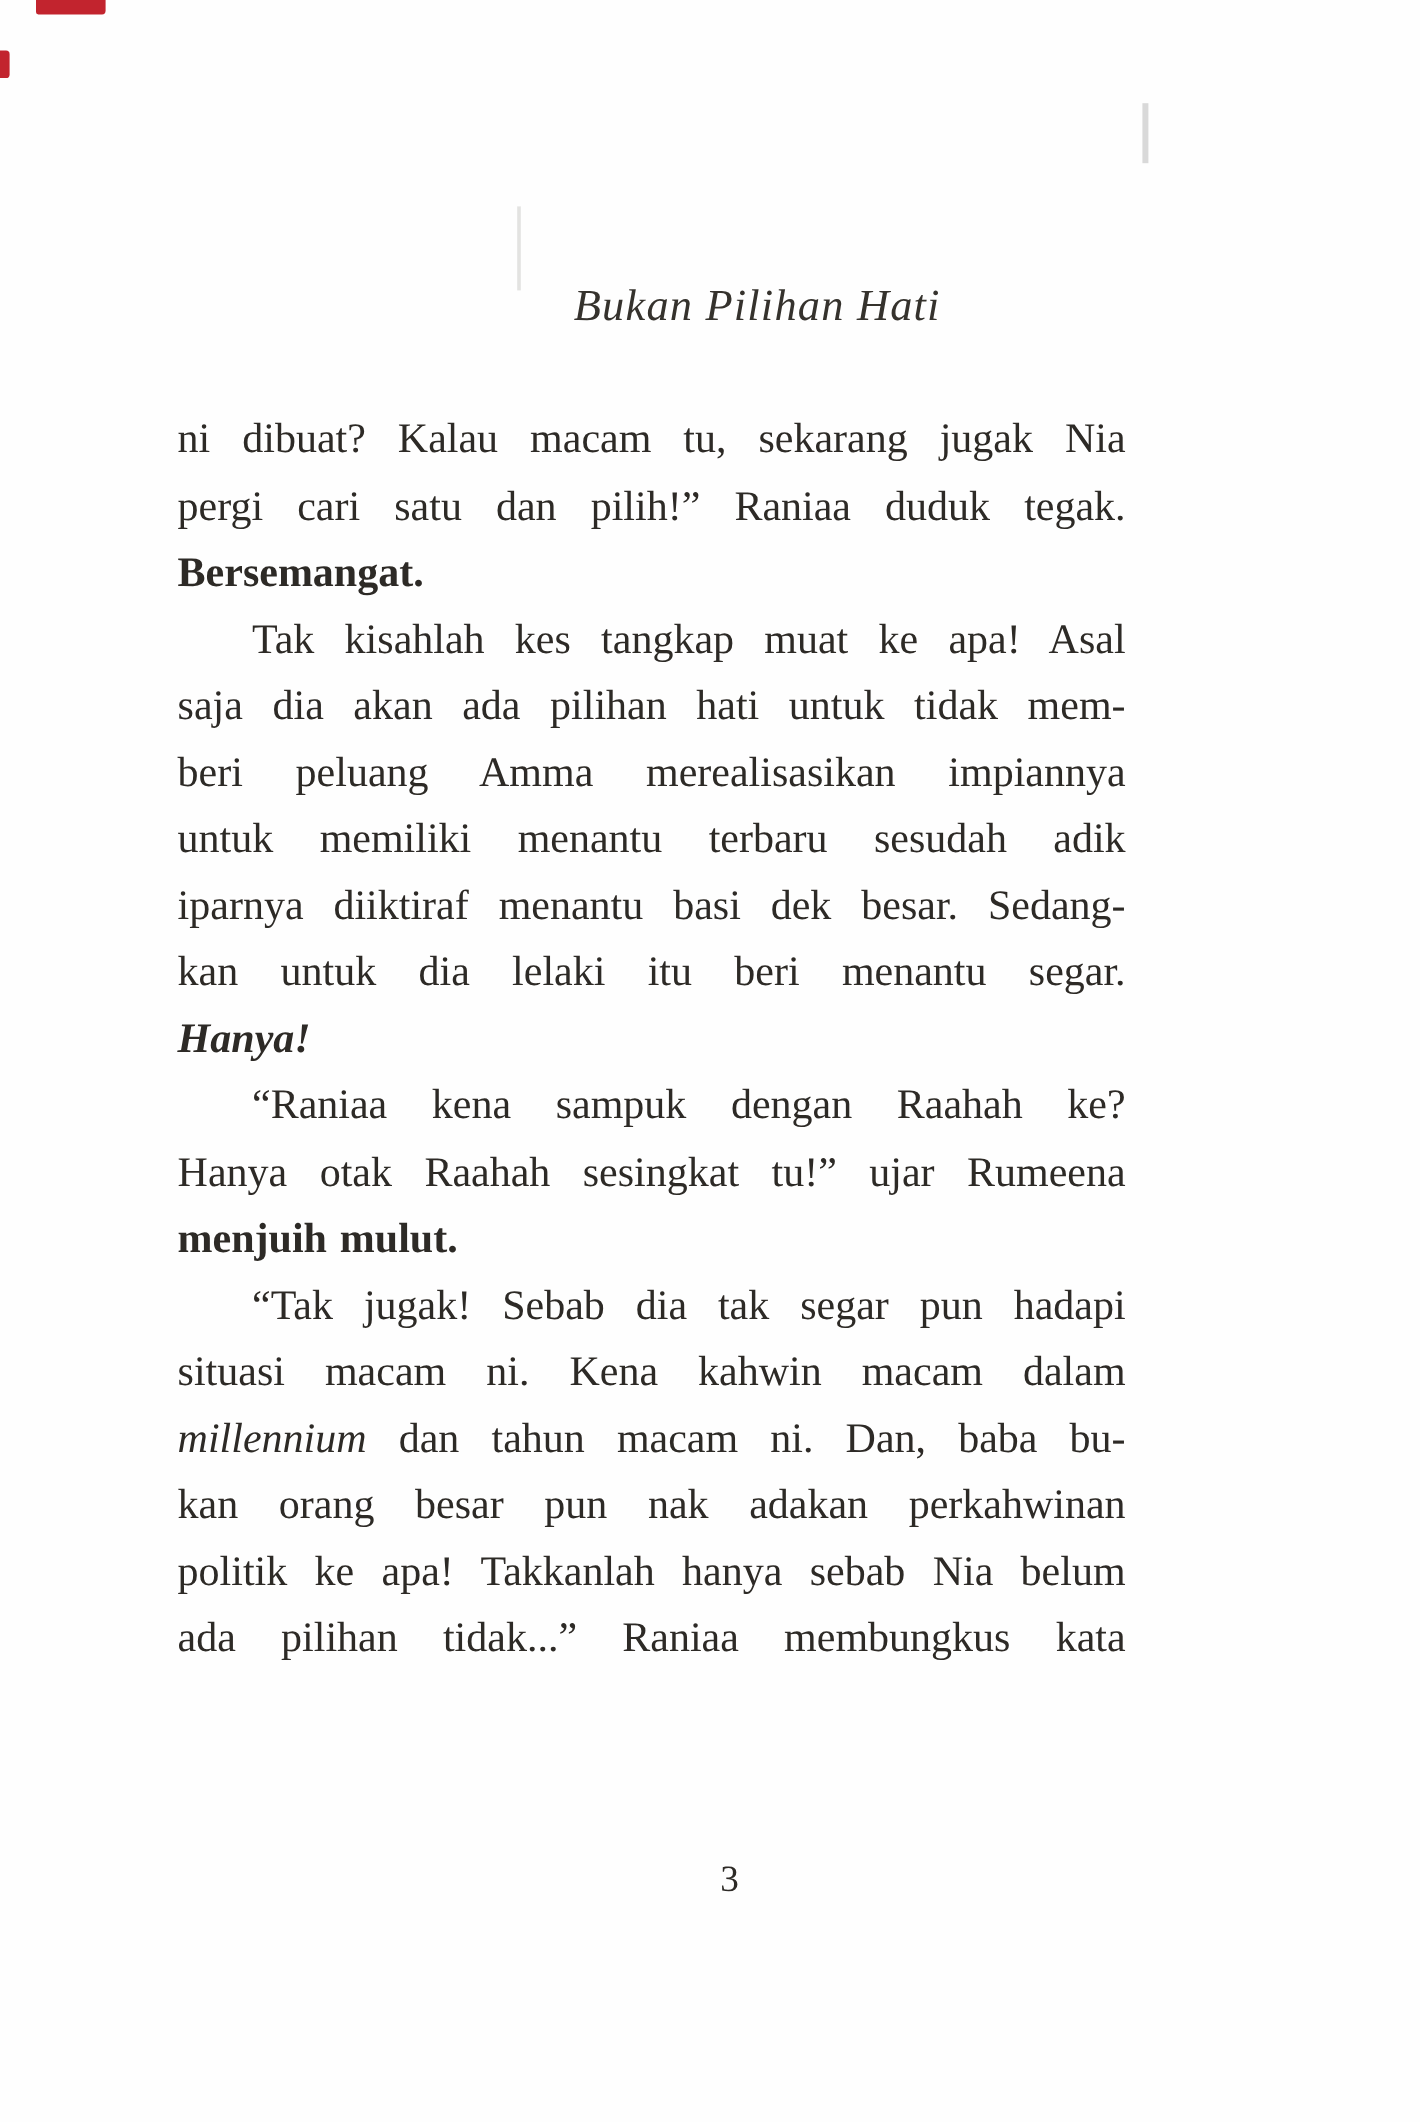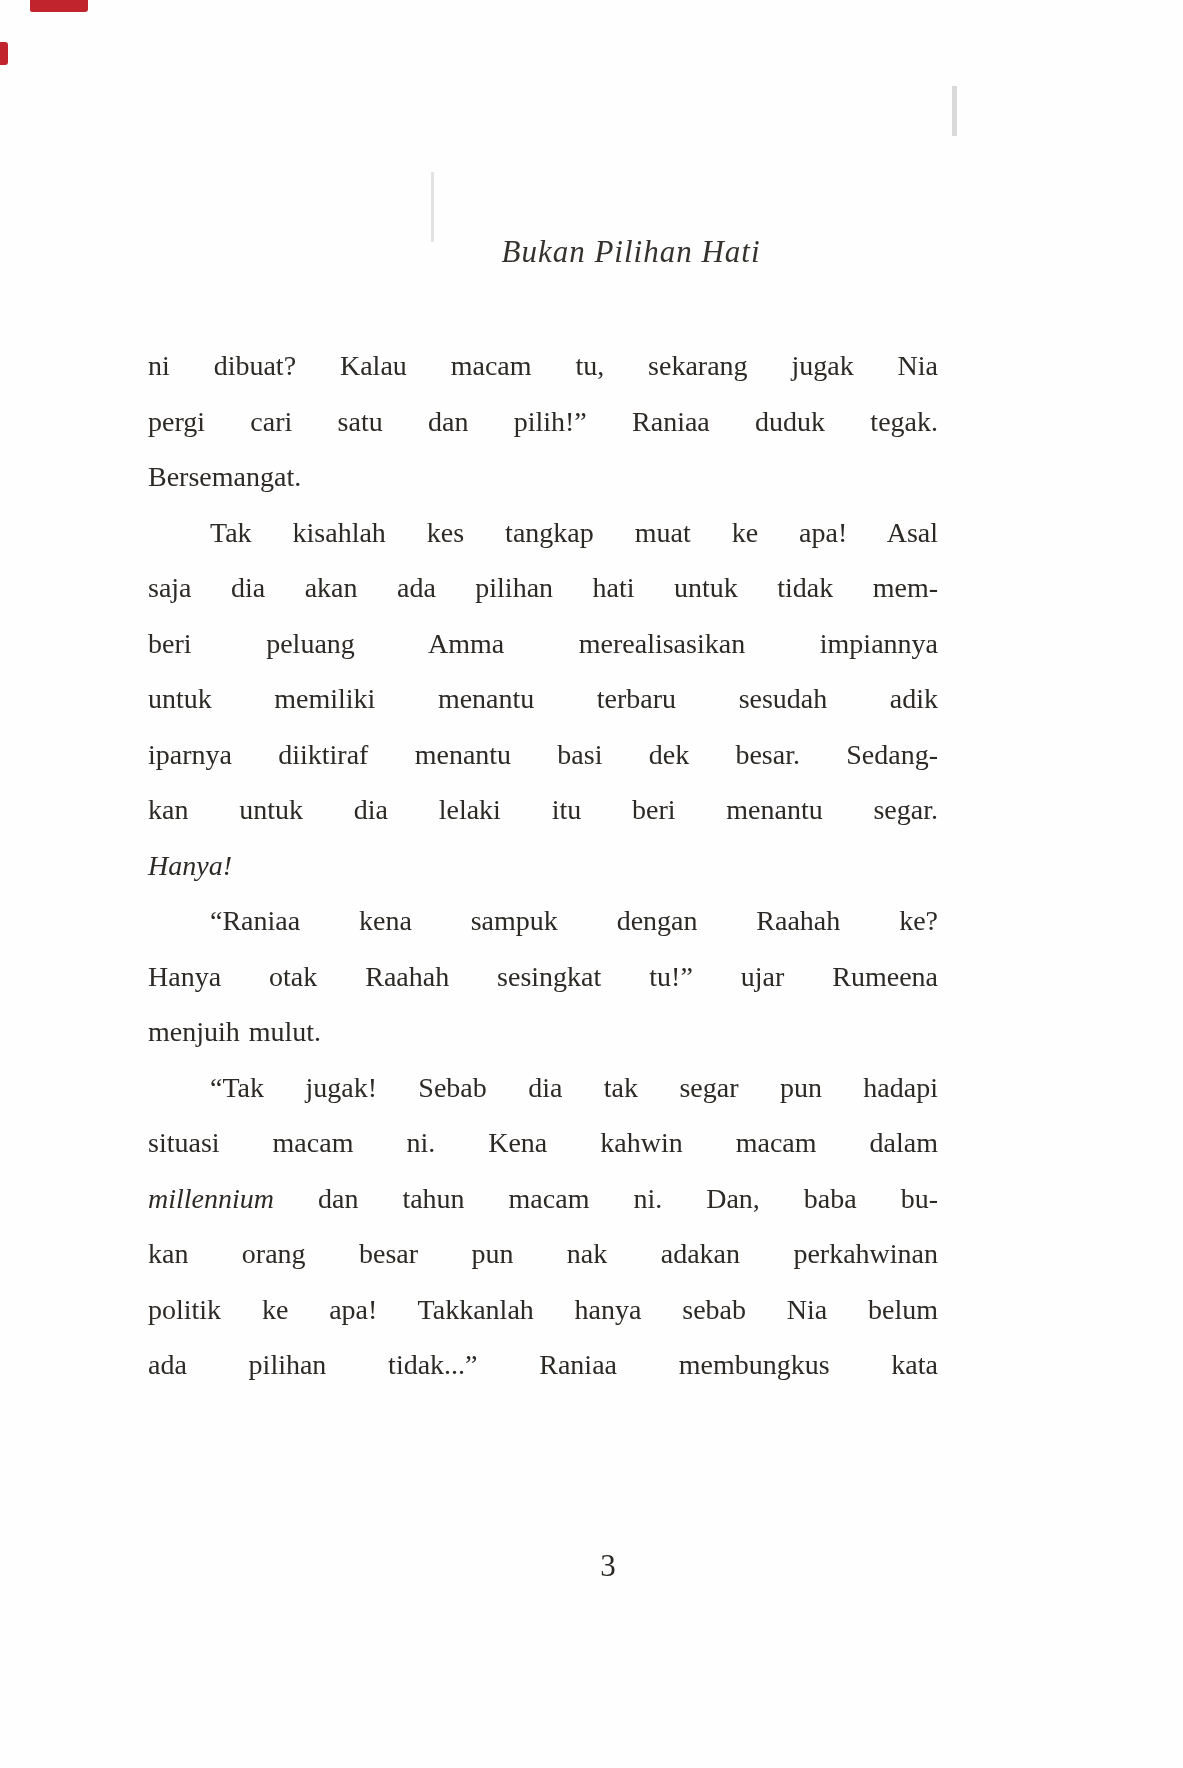--- a/index.html
+++ b/index.html
@@ -37,42 +37,43 @@
     background: #e3e3e1;
   }
   .running-head {
     position: absolute;
     top: 234px;
     left: 148px;
     width: 790px;
     text-align: center;
     transform: translateX(88px);
     font-style: italic;
-    font-size: 31px;
+    font-size: 37px;
     letter-spacing: 1px;
     color: #35322d;
   }
   .text-block {
     position: absolute;
     top: 338px;
     left: 148px;
     width: 790px;
-    font-size: 28px;
+    font-size: 35px;
     line-height: 55.5px;
     word-spacing: 2px;
   }
   .line {
     height: 55.5px;
     white-space: normal;
     text-align: justify;
     text-align-last: justify;
   }
   .line.last {
     text-align: left;
     text-align-last: left;
+    font-weight: bold;
   }
   .line.indent {
     text-indent: 62px;
   }
   .italic { font-style: italic; }
   .folio {
     position: absolute;
     top: 1548px;
     left: 148px;
     width: 790px;

